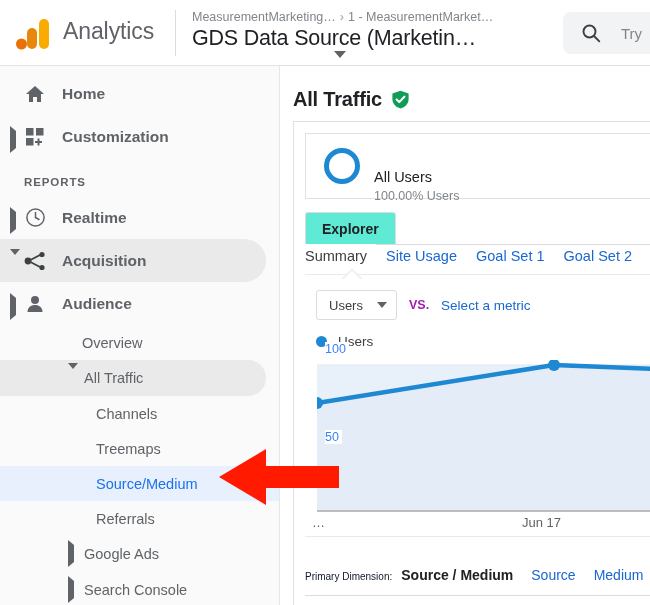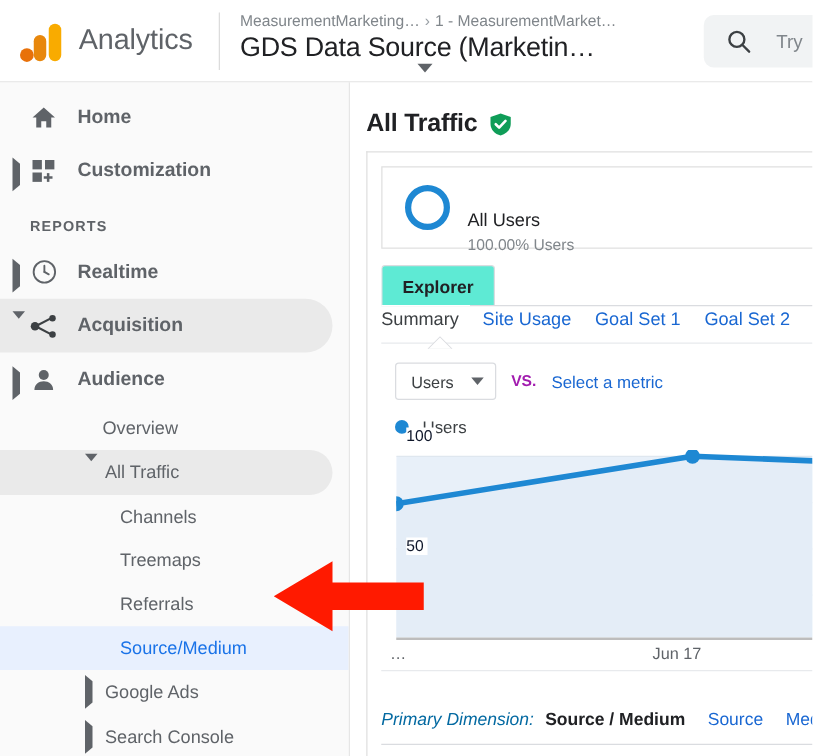--- a/index.html
+++ b/index.html
@@ -176,36 +176,36 @@
   .vs { margin-left: 12px; font-size: 12.5px; font-weight: bold; color: #a21caf; }
   .selmetric { margin-left: 12px; font-size: 13.5px; color: #1967d2; cursor: pointer; }
 
   .legendrow { position: absolute; left: 22px; top: 212px; display: flex; align-items: center; }
   .legend-dot { width: 11px; height: 11px; border-radius: 50%; background: #1e88d3; }
   .legend-lbl { margin-left: 11px; font-size: 13.5px; color: #3c4043; }
 
   .chart { position: absolute; left: 23px; top: 238px; width: 368px; height: 150px; }
   .chart svg { display: block; }
   .ylab {
-    position: absolute; font-size: 12.5px; color: #0f172a; background: #fff; padding-right: 3px;
+    position: absolute; font-size: 12.5px; color: #3b82f6; background: #fff; padding-right: 3px;
   }
   .xaxis-rule {
     position: absolute; left: 23px; top: 388px; width: 368px; height: 2px; background: #bdbdbd;
   }
   .xlabels { position: absolute; left: 13px; top: 393px; width: 380px; height: 20px; }
   .xlab { position: absolute; font-size: 13px; color: #5f6368; }
   .chart-rule {
     position: absolute; left: 11px; top: 414px; width: 380px; height: 1px; background: #e8eaed;
   }
 
   .primdim {
     position: absolute; left: 11px; top: 445px;
     display: flex; align-items: baseline; white-space: nowrap;
   }
-  .pd-label { font-size: 14px; color: #0369a1; font-style: italic; }
+  .pd-label { font-size: 10px; color: #0f172a; }
   .pd-active {
     margin-left: 9px; font-size: 14px; font-weight: bold; color: #202124; position: relative;
   }
   .pd-link { margin-left: 18px; font-size: 14px; color: #1967d2; cursor: pointer; }
   .pd-caret {
     position: absolute; left: 49px; top: 148px;
     width: 0; height: 0; border-left: 9px solid transparent;
     border-right: 9px solid transparent; border-bottom: 9px solid #fff;
     z-index: 4;
   }
@@ -332,25 +332,25 @@
       <span class="expander"><span class="tri-d"></span></span>
       <span class="lbl">All Traffic</span>
     </div>
 
     <div class="leaf-item">
       <span class="lbl">Channels</span>
     </div>
     <div class="leaf-item">
       <span class="lbl">Treemaps</span>
     </div>
+    <div class="leaf-item active">
+      <span class="lbl">Source/Medium</span>
+    </div>
     <div class="leaf-item">
       <span class="lbl">Referrals</span>
-    </div>
-    <div class="leaf-item active">
-      <span class="lbl">Source/Medium</span>
     </div>
 
     <div class="sub-item grp">
       <span class="expander"><span class="tri-r"></span></span>
       <span class="lbl">Google Ads</span>
     </div>
     <div class="sub-item grp">
       <span class="expander"><span class="tri-r"></span></span>
       <span class="lbl">Search Console</span>
     </div>

